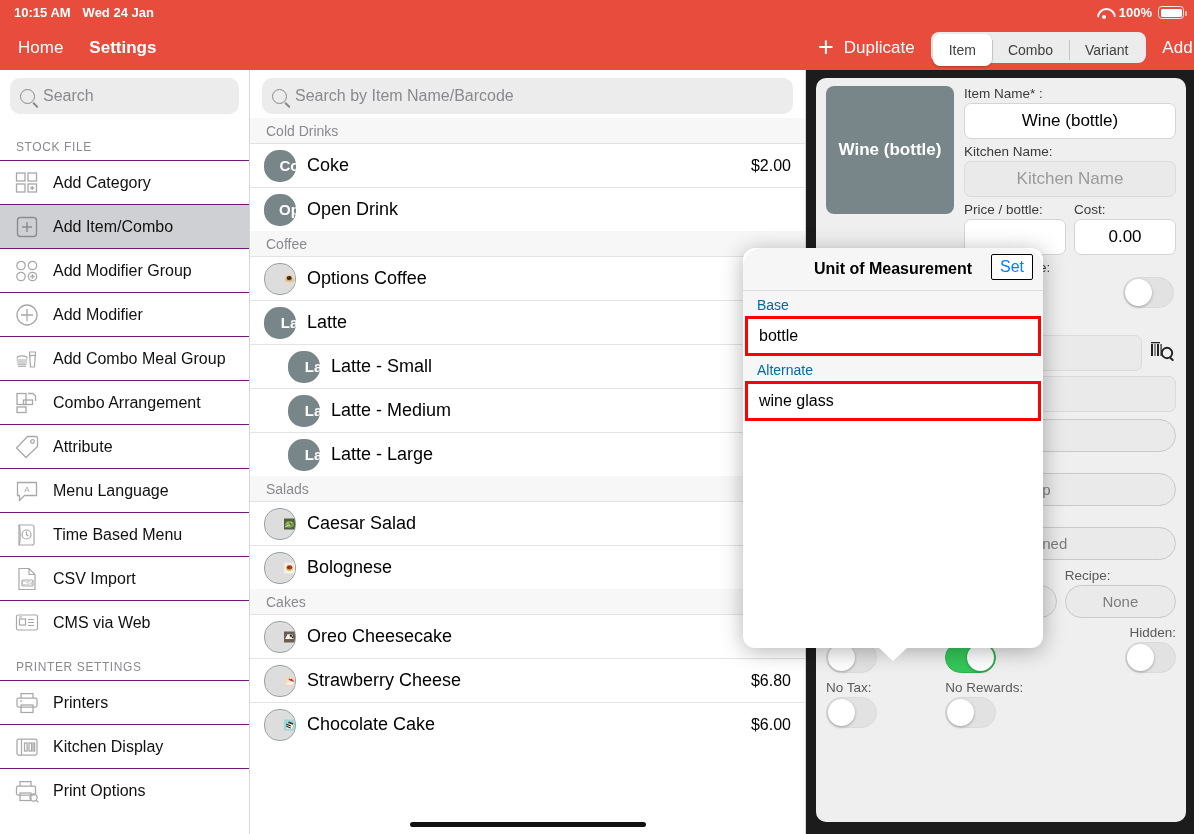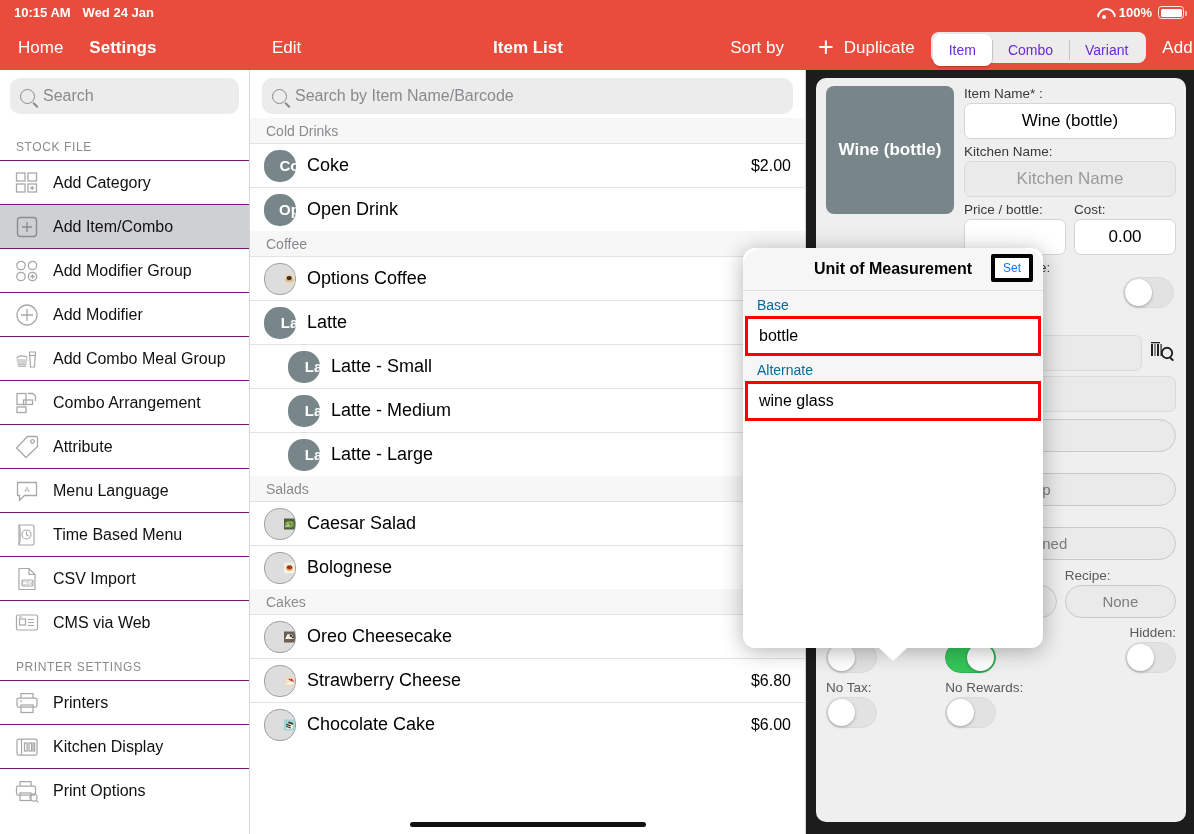--- a/index.html
+++ b/index.html
@@ -50,21 +50,21 @@
   .nav-right  { left: 806px; width: 388px; padding: 0 12px; gap: 10px; }
   .nav-txt { color: #fff; font-size: 17px; }
   .nav-txt.bold { font-weight: bold; }
   .nav-title { position:absolute; left:0; right:0; text-align:center; color:#fff; font-size:17px; font-weight:bold; pointer-events:none;}
   .plus-nav { color: #fff; font-size: 27px; font-weight: 300; line-height: 1; }
   .seg {
     display: flex; background: #ECECEC; border-radius: 8px; height: 31px;
     padding: 2px; align-items: stretch; margin: 0 6px;
   }
   .seg-item {
-    font-size: 14px; color: #6d28d9; display: flex; align-items: center;
+    font-size: 14px; color: #404040; display: flex; align-items: center;
     padding: 16px 16px; border-radius: 7px; position: relative;
   }
   .seg-item.active { background: #fff; box-shadow: 0 1px 2px rgba(0,0,0,.25); font-weight: 500; }
   .seg-item + .seg-item:not(.active)::before {
     content:""; position:absolute; left:0; top:6px; bottom:6px; width:1px; background:#C5C5C5;
   }
 
   
   .sidebar {
     position: absolute; top: 70px; left: 0; width: 250px; height: 764px;
@@ -183,22 +183,22 @@
     clip-path: polygon(0 0, 100% 0, 50% 100%);
   }
   .pop-inner { position:absolute; inset:0; border-radius:20px; overflow:hidden; background:#fff;}
   .pop-head {
     height: 43px; background: #F6F6F6; border-bottom: 1px solid #DDD;
     display: flex; align-items: center; justify-content: center; position: relative;
   }
   .pop-title { font-size: 16px; font-weight: bold; color: #000; }
   .pop-set {
     position: absolute; right: 10px; top: 6px;
-    font-size: 12px; color: #0A7BFF; font-weight: 500;
-    padding: 3px 8px; border: 4px solid #000000; border-radius: 2px;
+    font-size: 16px; color: #0A7BFF; font-weight: 500;
+    padding: 3px 8px; border: 1px solid #000000; border-radius: 2px;
     background: #fff;
   }
   .pop-sublabel { font-size: 14px; color: #0369a1; padding: 6px 14px 3px; background:#F6F6F6; }
   .pop-field {
     margin: 0 2px 0; height: 40px; background: #fff;
     border: 3px solid #FF0000; display: flex; align-items: center;
     padding: 0 11px; font-size: 16px; color: #000;
   }
 </style>
 </head>
@@ -217,25 +217,20 @@
       <span class="batt">
           <i></i>
         </span>
     </div>
   </div>
 
   <div class="navbar">
     <div class="nav-sec nav-left">
       <span class="nav-txt">Home</span>
       <span class="nav-txt bold">Settings</span>
-    </div>
-    <div class="nav-sec nav-mid">
-      <span class="nav-txt">Edit</span>
-      <span class="nav-title">Item List</span>
-      <span class="nav-txt" style="margin-left:auto">Sort by</span>
     </div>
     <div class="nav-sec nav-right">
       <span class="plus-nav">+</span>
       <span class="nav-txt">Duplicate</span>
       <div class="seg">
         <span class="seg-item active">Item</span>
         <span class="seg-item">Combo</span>
         <span class="seg-item">Variant</span>
       </div>
       <span class="nav-txt">Add</span>

